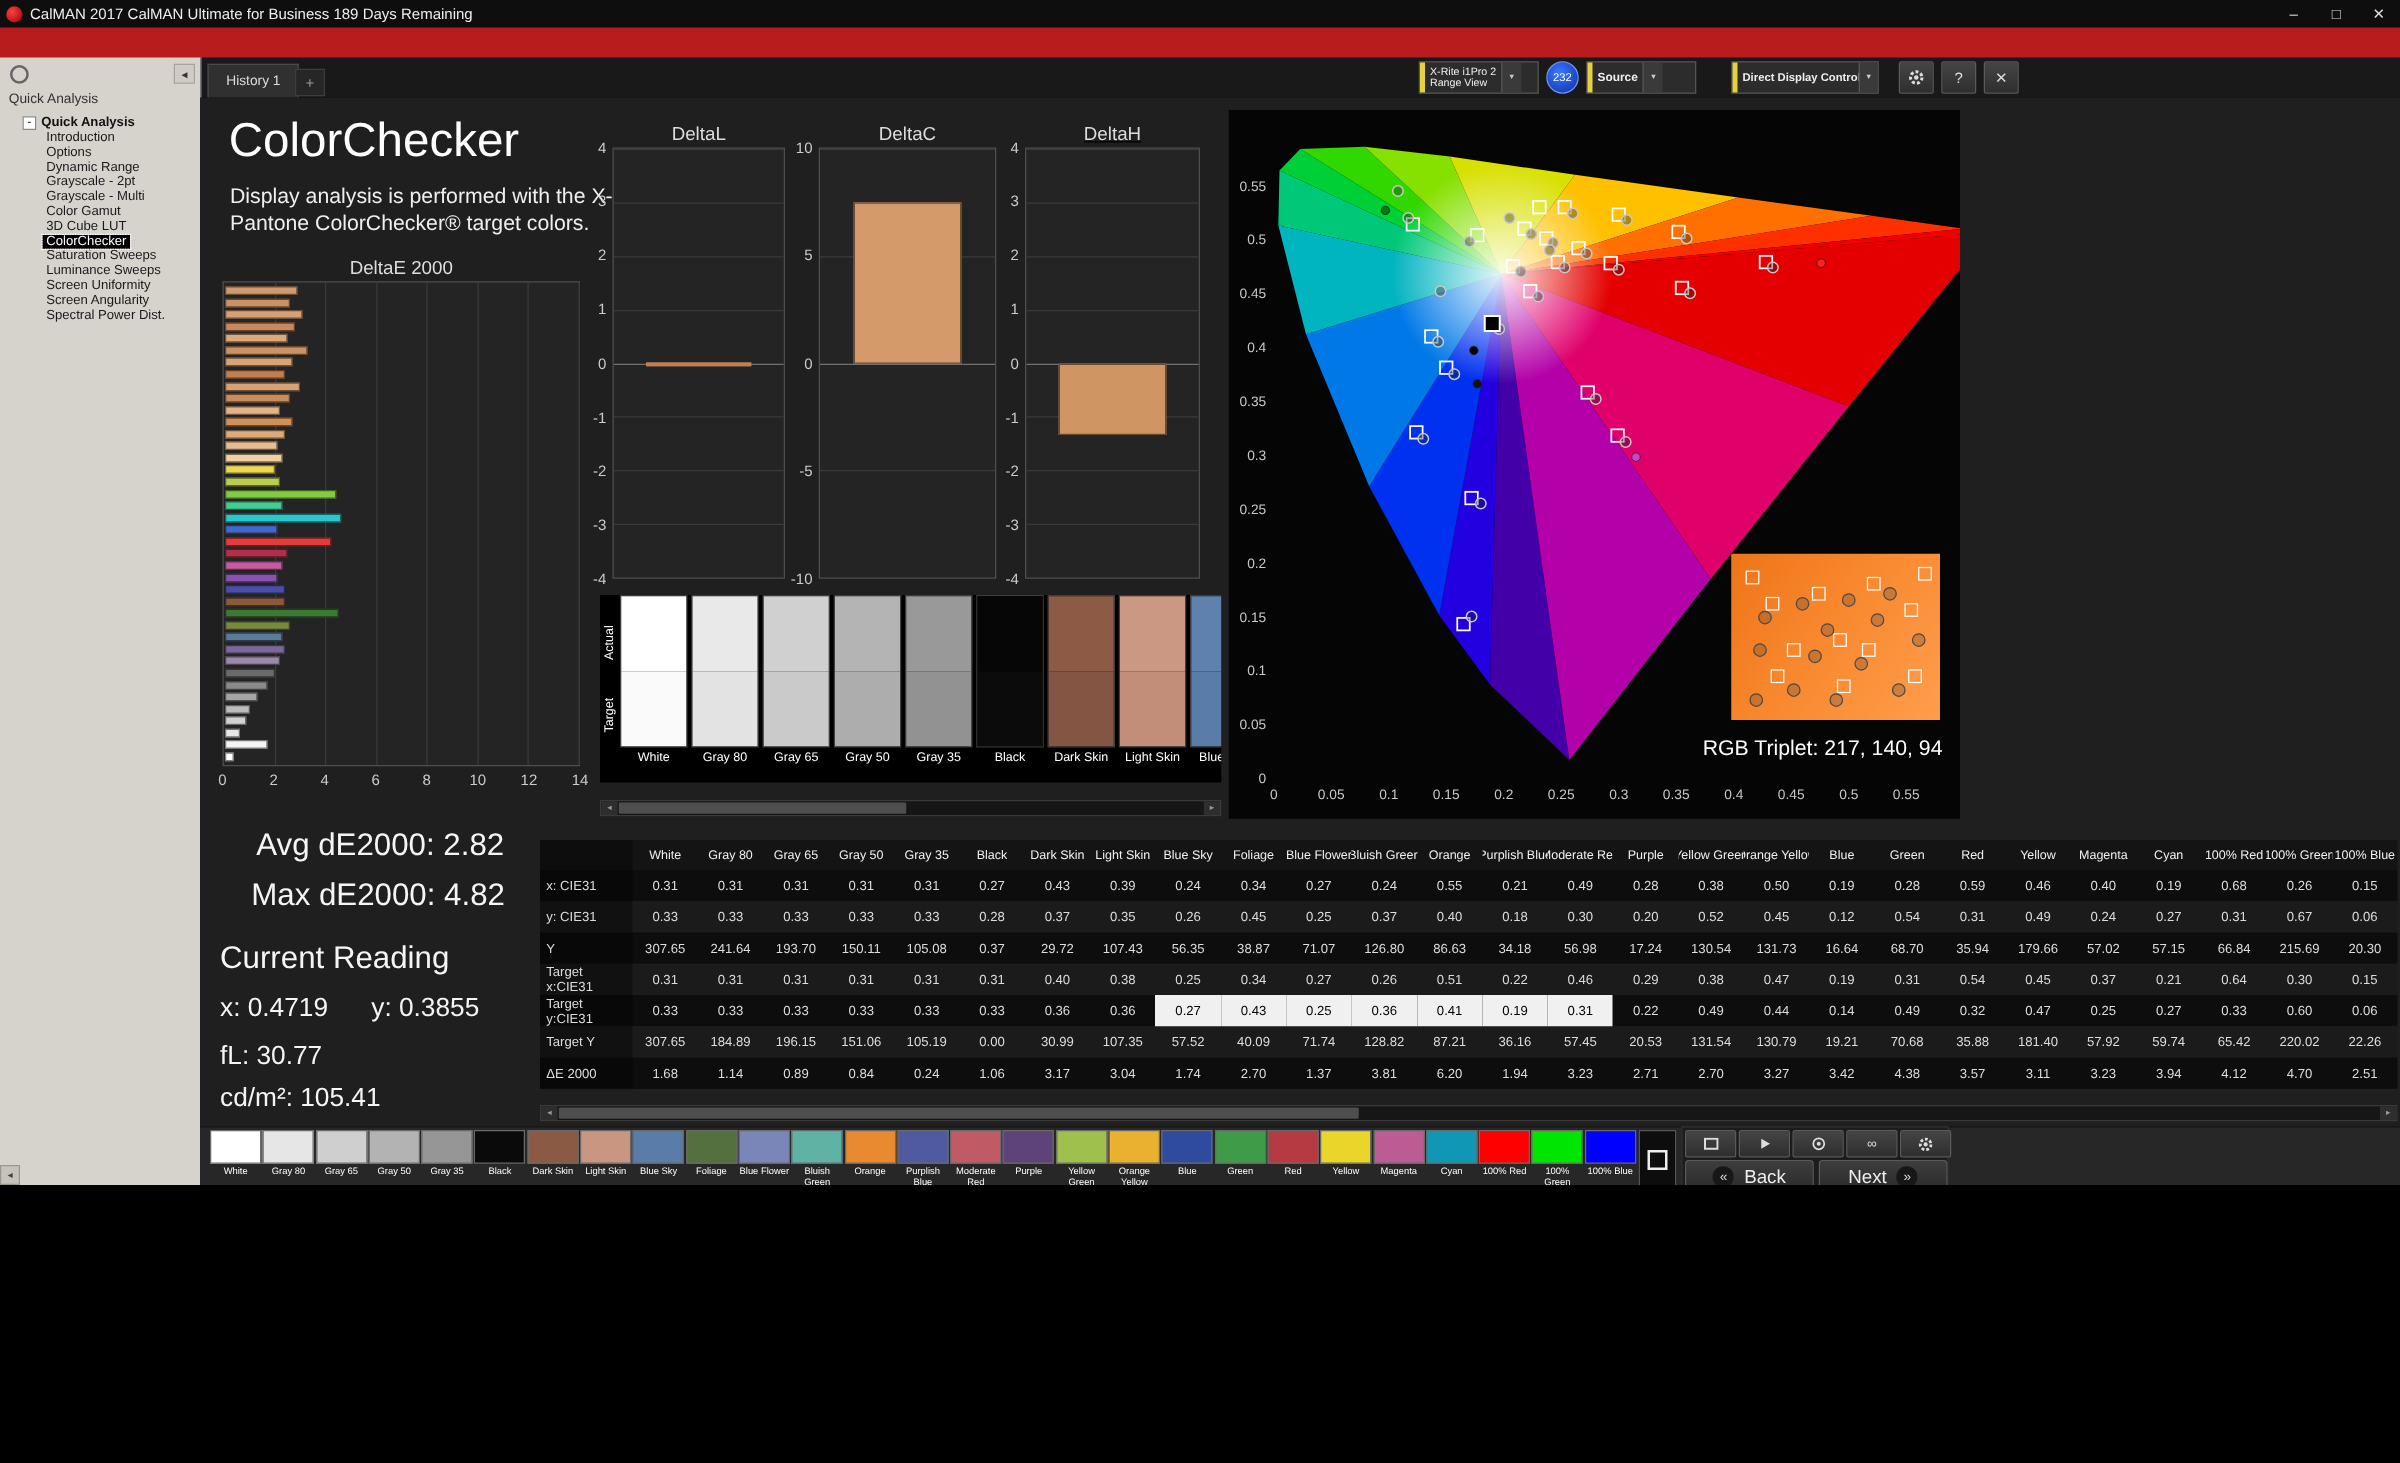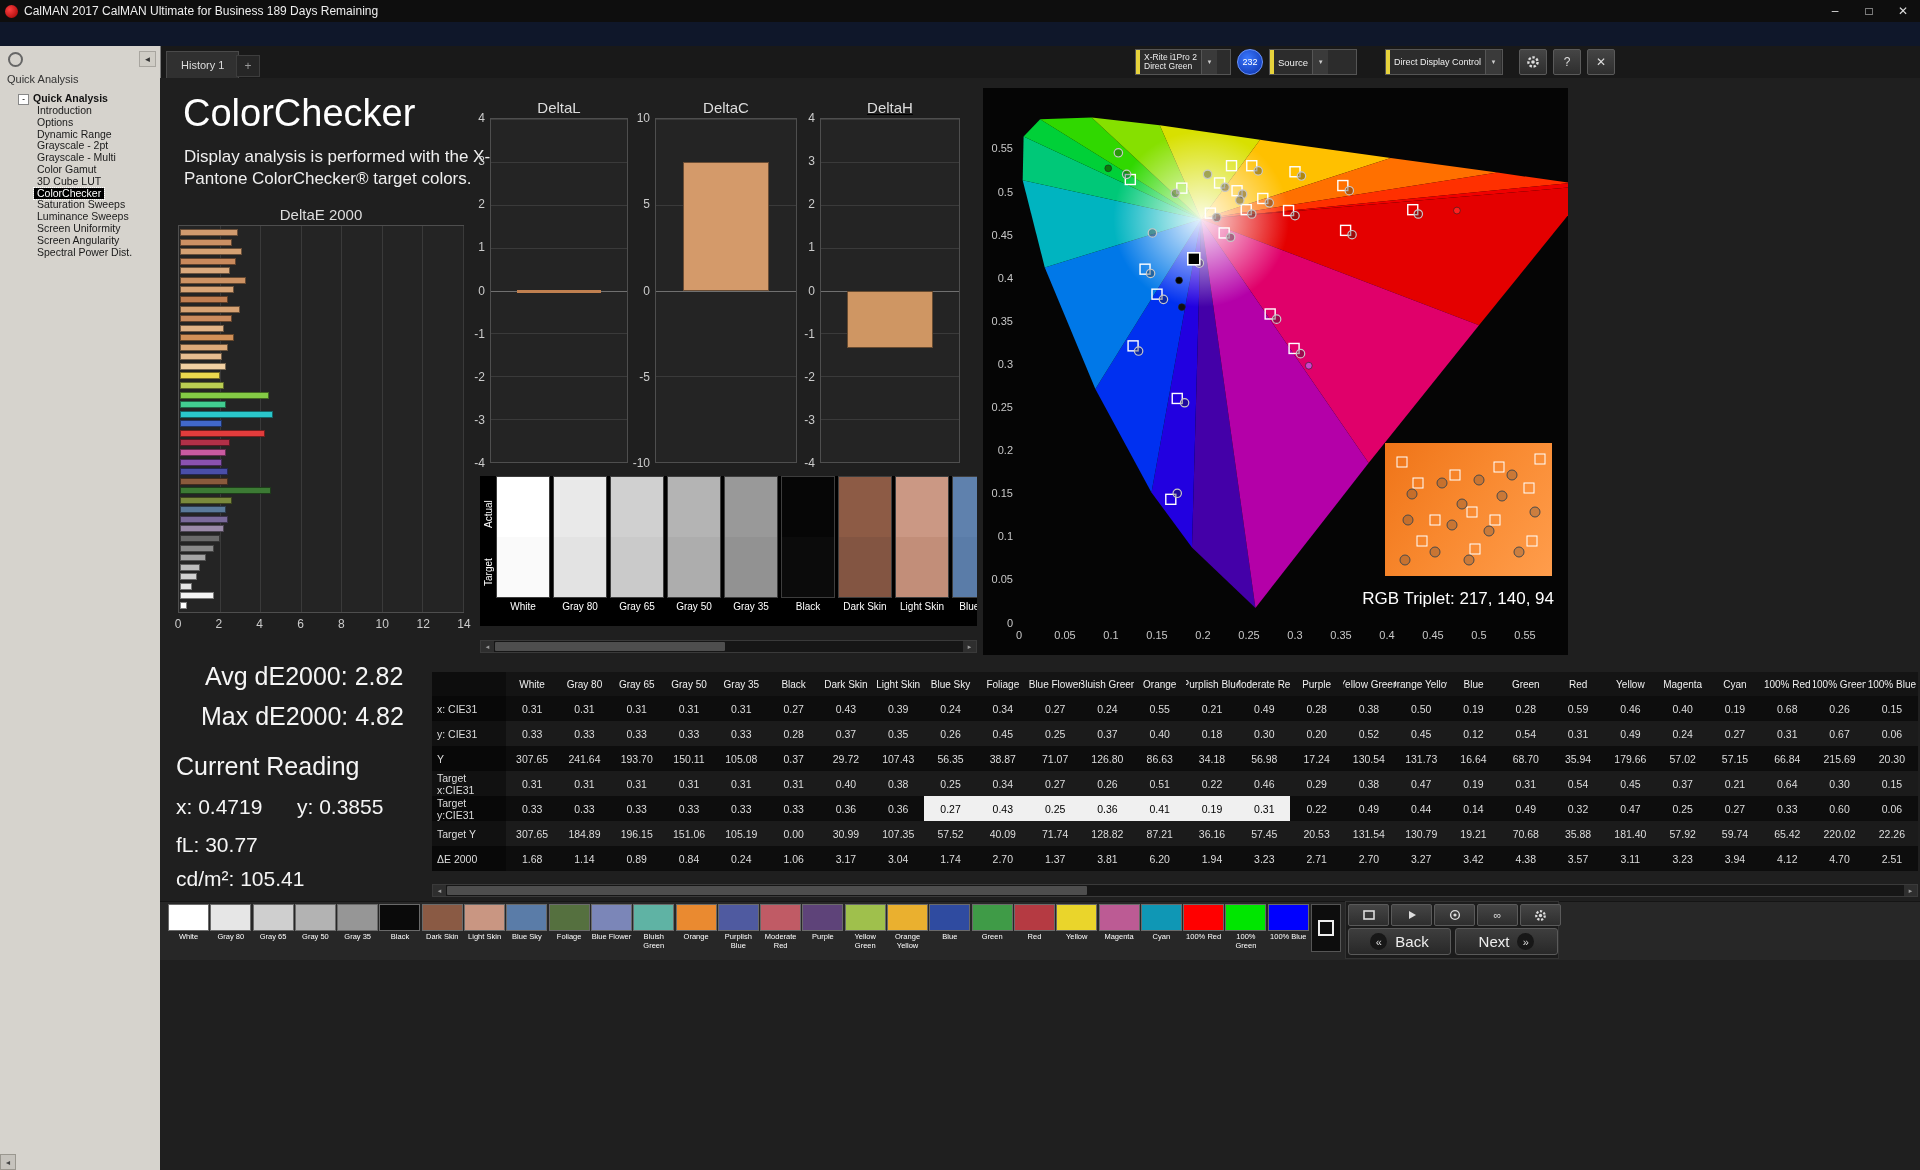--- a/index.html
+++ b/index.html
@@ -1,16 +1,16 @@
 <!DOCTYPE html>
 <html><head>
 <meta charset="utf-8">
 <style>
   html,body{margin:0;padding:0;background:#000;}
-  #app{position:relative;width:1920px;height:1170px;background:#0f172a;overflow:hidden;
+  #app{position:relative;width:1920px;height:948px;background:#b91c1c;overflow:hidden;
        font-family:"Liberation Sans",sans-serif;-webkit-font-smoothing:antialiased;}
 
   
   #titlebar{position:absolute;left:0;top:0;width:100%;height:22px;background:#0e0e0e;display:flex;align-items:center;color:#eee;font-size:12px;}
   #appicon{width:13px;height:13px;border-radius:50%;background:radial-gradient(circle at 35% 35%,#ff4040,#990000);margin:0 6px 0 5px;}
   #wintitle{flex:1;white-space:nowrap;}
   .winbtn{width:34px;height:22px;display:flex;align-items:center;justify-content:center;color:#ddd;font-size:12px;}
 
   
   #brandrow{position:absolute;left:0;top:22px;width:100%;height:24px;background:#131313;}
@@ -26,21 +26,21 @@
   #tabrow{position:absolute;left:160px;top:46px;right:0;height:32px;background:#191919;border-bottom:1px solid #000;}
   #tab-history{position:absolute;left:6px;top:5px;height:26px;background:#303030;border:1px solid #4a4a4a;border-bottom:none;
         color:#ddd;font-size:11px;display:flex;align-items:center;padding:0 14px;}
   #tab-add{position:absolute;left:76px;top:9px;width:22px;height:20px;background:#262626;border:1px solid #3d3d3d;color:#999;
         font-size:12px;display:flex;align-items:center;justify-content:center;}
   #topcontrols{position:absolute;left:975px;top:3px;height:26px;display:flex;gap:6px;align-items:center;}
   .dd{background:#2c2c2c;border:1px solid #555;display:flex;align-items:stretch;height:26px;box-sizing:border-box;}
   .ybar{width:4px;background:#e6d23c;flex:none;}
   .ddtext{color:#eee;padding:2px 4px;overflow:hidden;display:flex;flex-direction:column;justify-content:center;}
   .ddtext .l1{font-size:8.5px;line-height:9px;white-space:nowrap;}
-  .ddtext .one{font-size:9.5px;white-space:nowrap;}
+  .ddtext .one{font-size:9.5px;white-space:nowrap;font-weight:bold;}
   .ddarrow{width:15px;background:#3a3a3a;border-left:1px solid #555;color:#ccc;font-size:6px;display:flex;align-items:center;justify-content:center;}
   #badge{width:24px;height:24px;border-radius:50%;background:radial-gradient(circle at 40% 35%,#3a78ff,#0a2fa8);
         border:1px solid #6a95ff;color:#fff;font-size:9px;display:flex;align-items:center;justify-content:center;}
   .sqbtn{width:26px;height:24px;background:linear-gradient(#454545,#2e2e2e);border:1px solid #5a5a5a;border-radius:2px;
         color:#ddd;font-size:12px;display:flex;align-items:center;justify-content:center;}
 
   
   #sidebar{position:absolute;left:0;top:46px;width:160px;bottom:0;background:#d6d3cd;border-right:1px solid #7a7a7a;}
   #side-dot{position:absolute;left:8px;top:6px;width:11px;height:11px;border-radius:50%;border:2px solid #666;background:#d6d3cd;}
   #side-collapse{position:absolute;right:4px;top:5px;width:15px;height:14px;font-size:8px;color:#333;display:flex;align-items:center;justify-content:center;border:1px solid #a8a59f;background:#cfccc5;}
@@ -150,21 +150,21 @@
 
 
   <div id="tabrow">
     <div id="tab-history">History 1</div>
     <div id="tab-add">+</div>
     <div id="topcontrols">
       <div class="dd" style="width:96px;">
         <div class="ybar"></div>
         <div class="ddtext">
           <span class="l1">X-Rite i1Pro 2</span>
-          <span class="l1">Direct Green</span>
+          <span class="l1">Range View</span>
         </div>
         <div class="ddarrow">▼</div>
       </div>
       <div id="badge">232</div>
       <div class="dd" style="width:88px;">
         <div class="ybar"></div>
         <div class="ddtext">
           <span class="one">Source</span>
         </div>
         <div class="ddarrow">▼</div>

